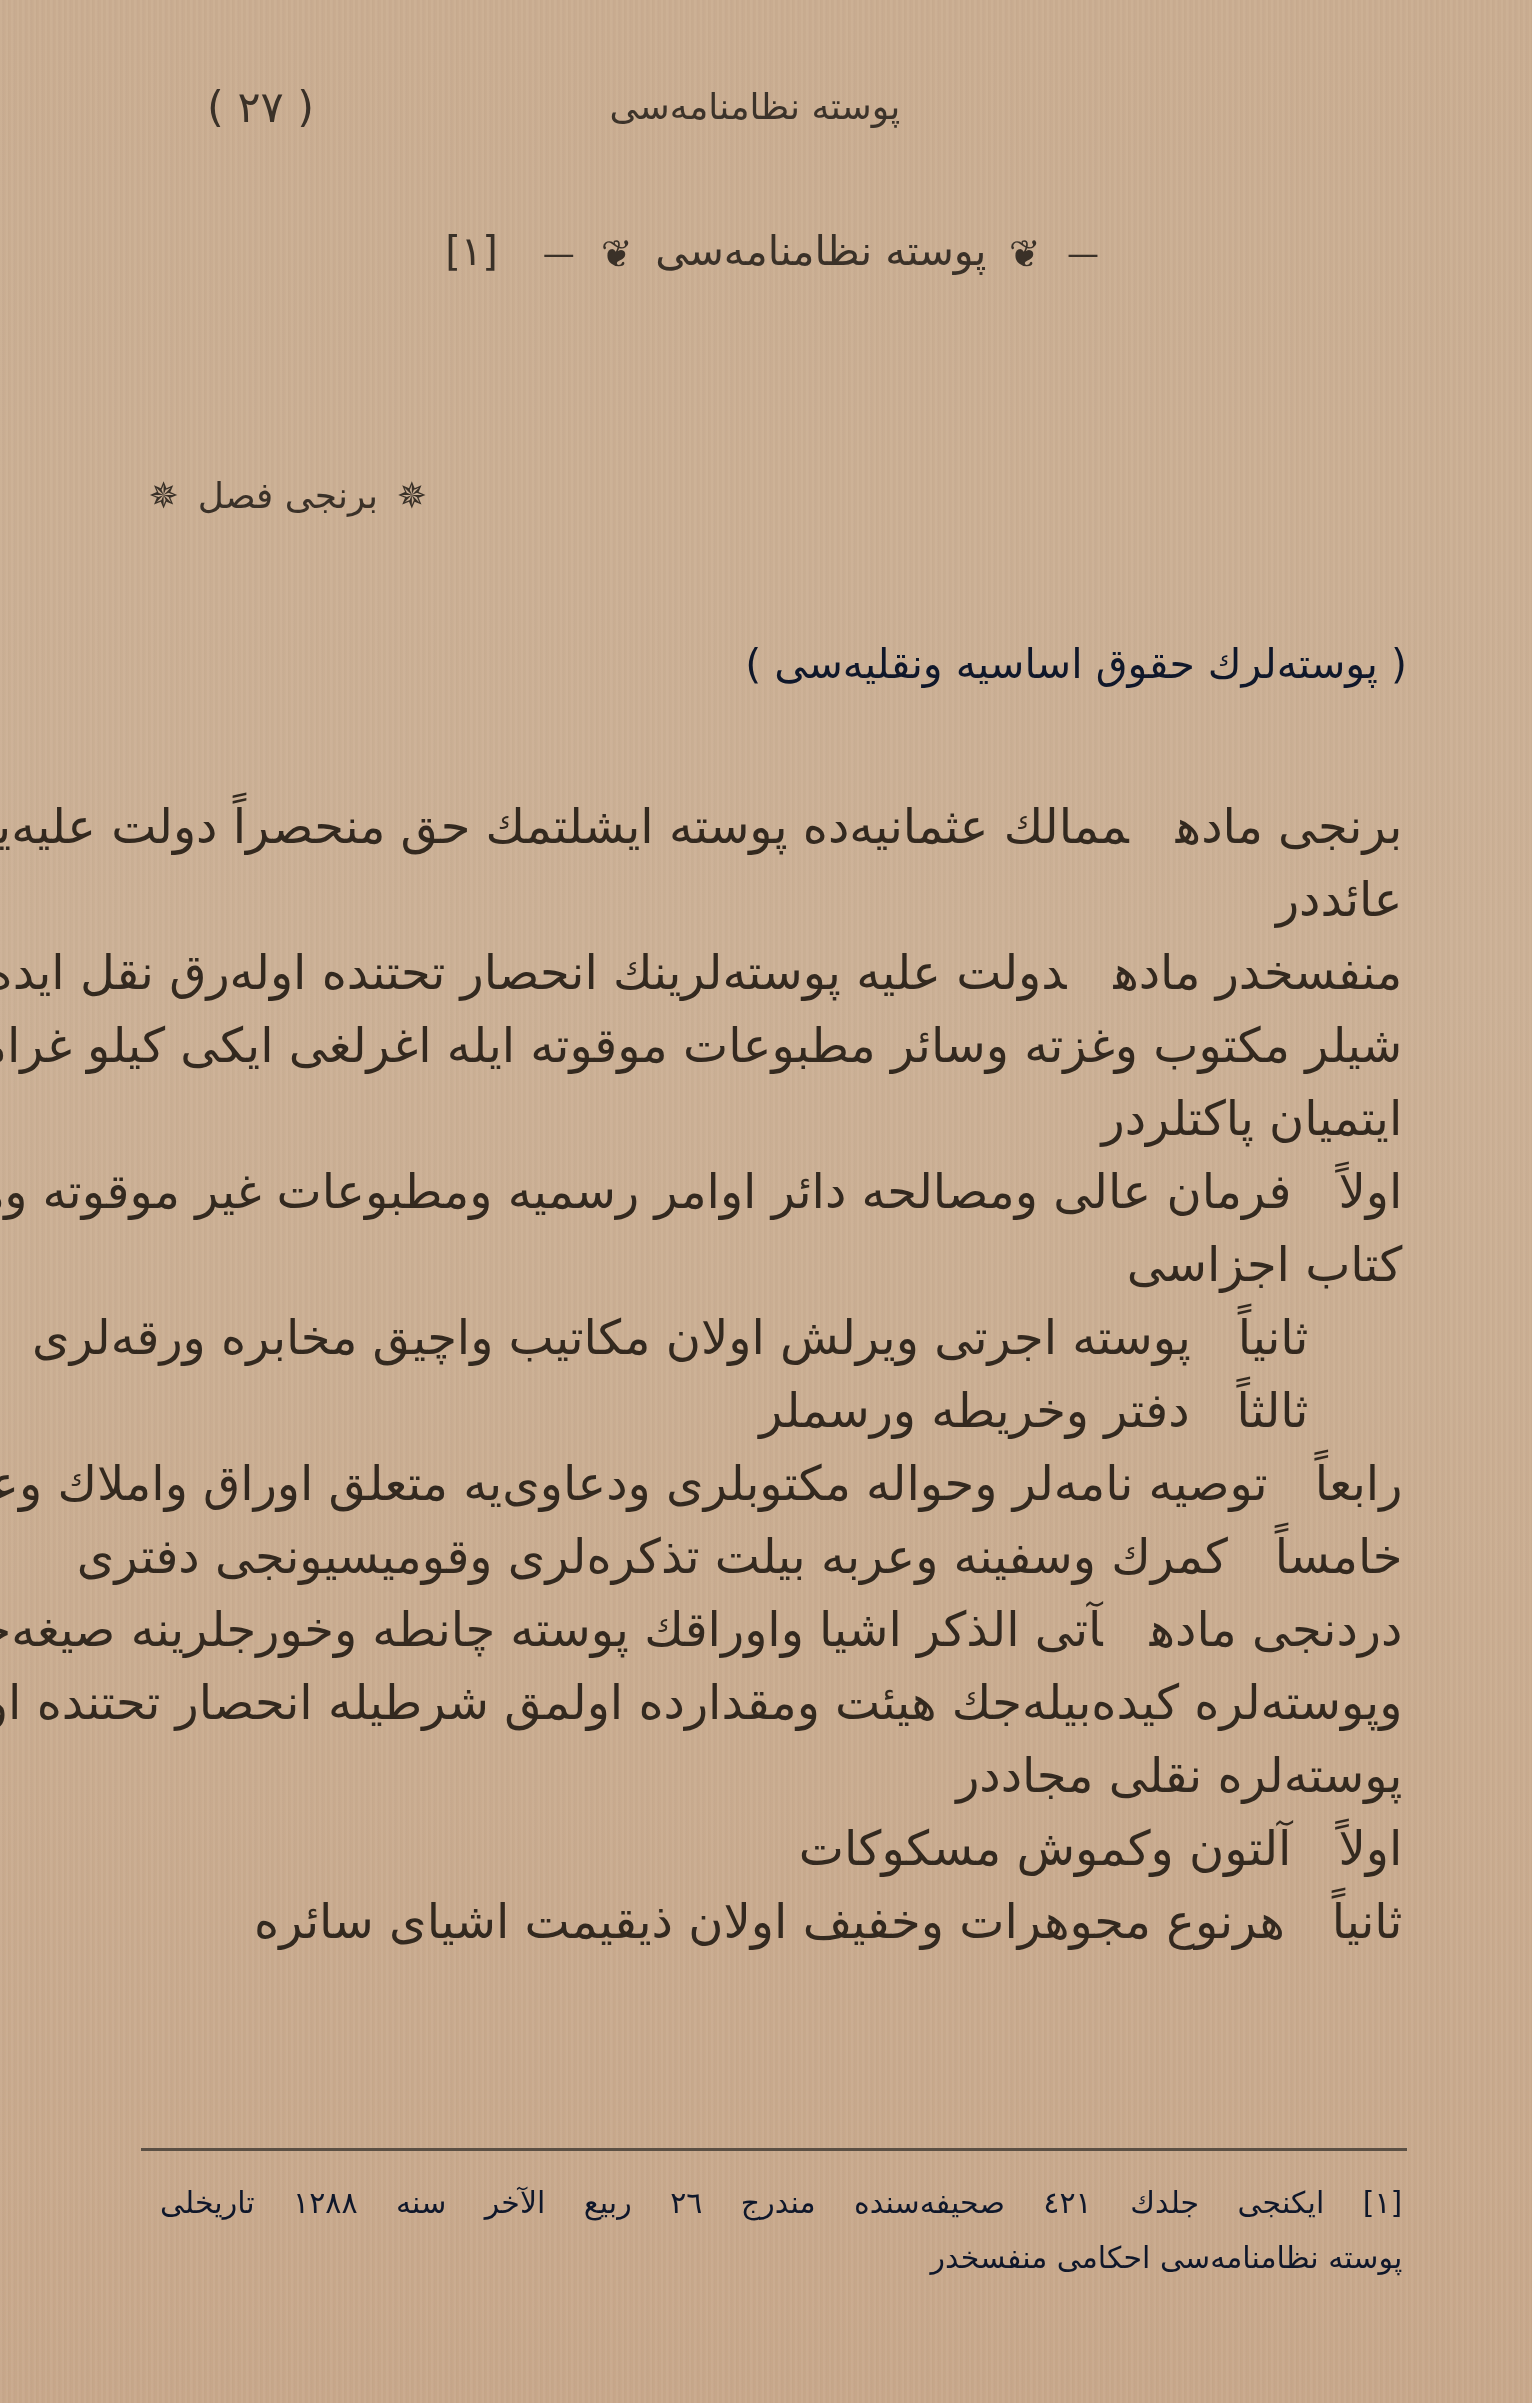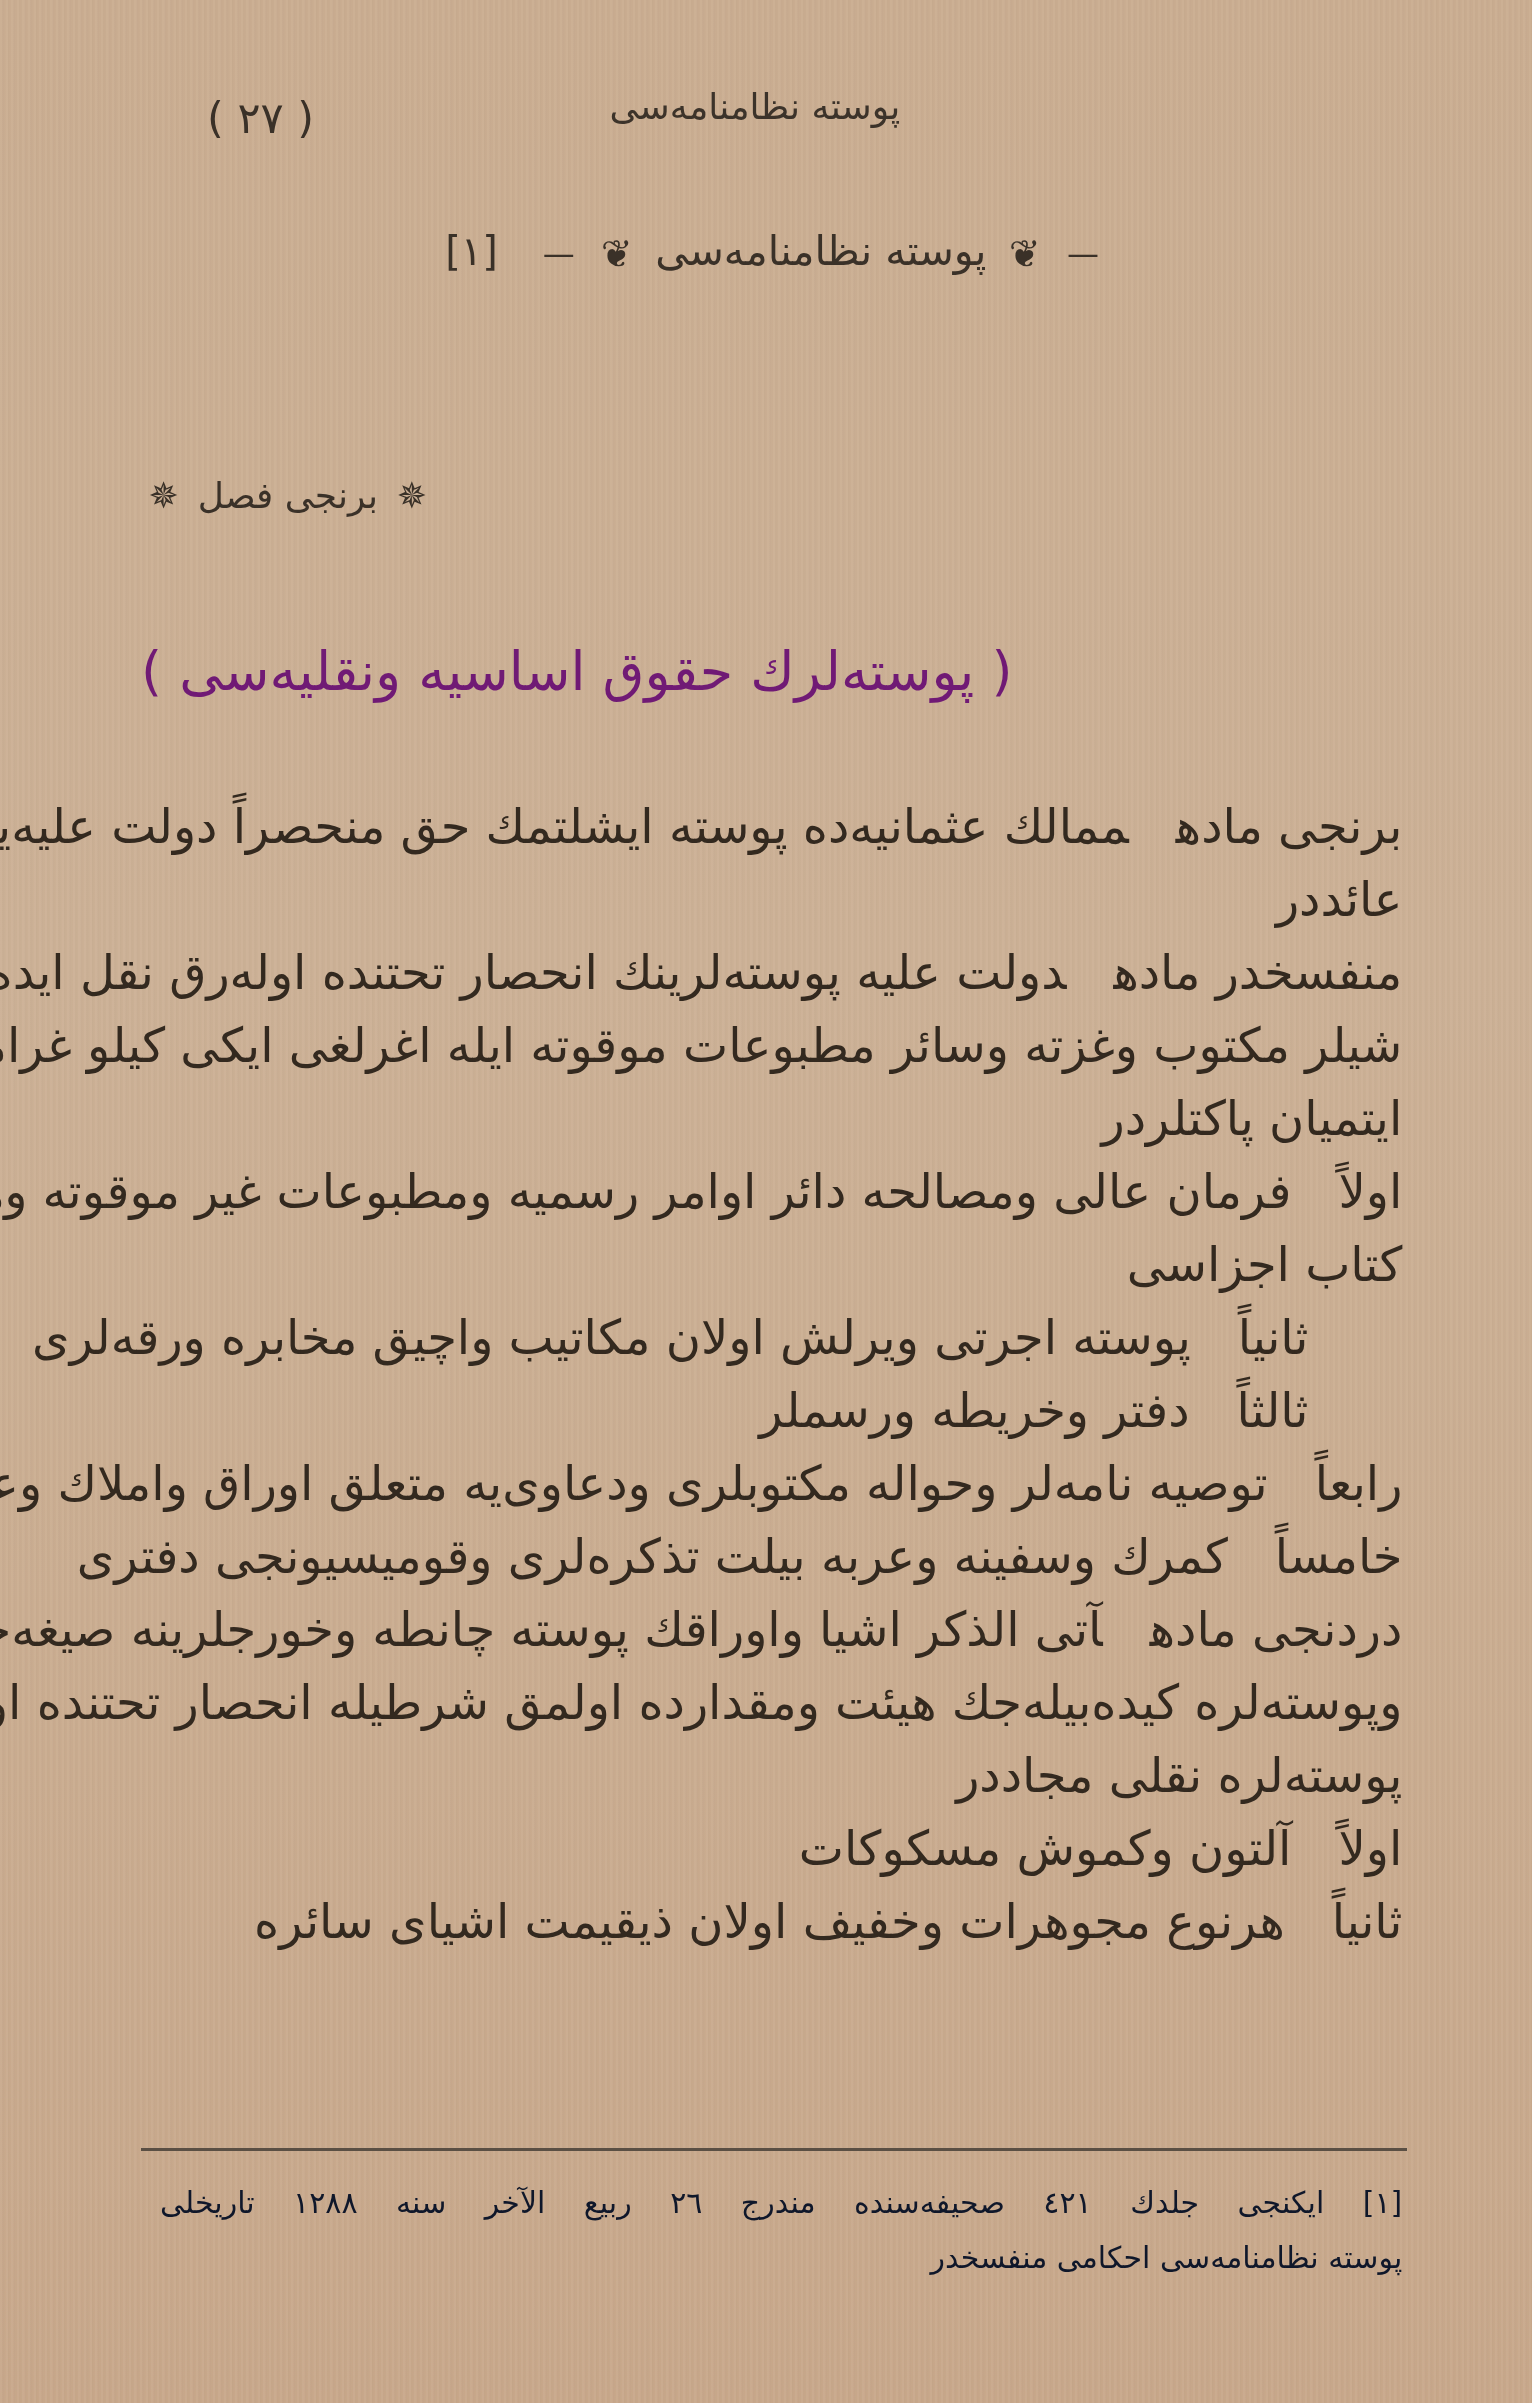--- a/index.html
+++ b/index.html
@@ -40,21 +40,21 @@
       right: 0;
       text-align: center;
       font-size: 36px;
       top: 9.4px;
       padding-right: 38px;
       color: #3c332a;
     }
     .page-number {
       position: absolute;
       left: 66px;
-      top: 16px;
+      top: 5px;
       font-size: 43px;
       direction: ltr;
       letter-spacing: 3.8px;
       color: #3a3128;
     }
     
     .main-title {
       position: absolute;
       top: 171px;
       left: 0;
@@ -94,23 +94,23 @@
     .chapter-heading .star {
       font-size: 36px;
       margin: 0 7.5px;
     }
     
     .section-subtitle {
       position: absolute;
       top: 584px;
       left: 0;
       right: 0;
-      text-align: left;
-      font-size: 54px;
-      color: #701a75;
+      text-align: right;
+      font-size: 41px;
+      color: #0f172a;
     }
     
     .body {
       position: absolute;
       top: 734px;
       left: 19px;
       right: 4.7px;
       font-size: 48px;
       line-height: 73px;
       color: #33291f;

